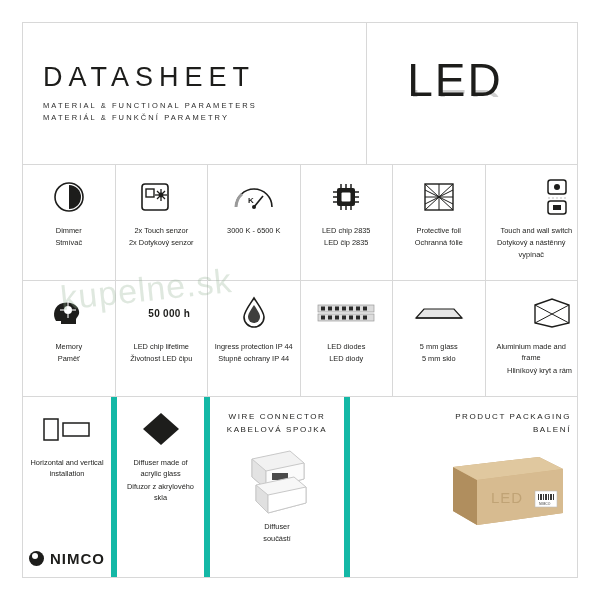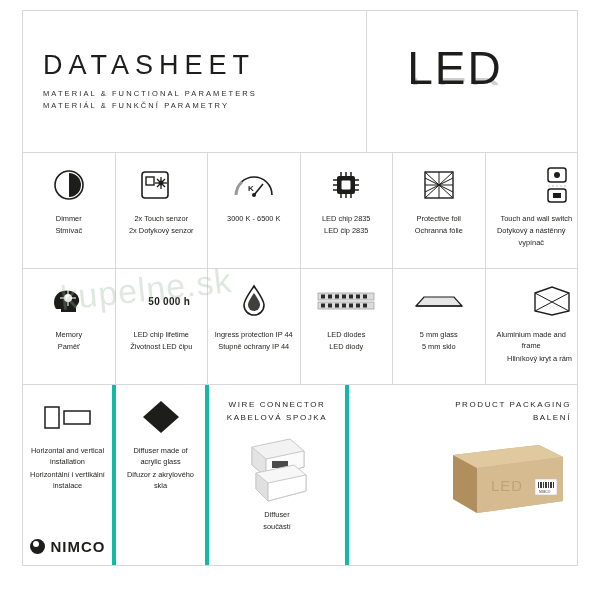--- a/index.html
+++ b/index.html
@@ -6,21 +6,21 @@
   body{
     width:600px;height:600px;
     background:#ffffff;
     font-family:"Liberation Sans", sans-serif;
     color:#1d1d1b;
     overflow:hidden;
     position:relative;
   }
   .sheet{
     position:absolute;
-    left:22px;top:10px;
+    left:22px;top:22px;
     width:556px;height:556px;
     border:1px solid #d8d8d8;
     box-sizing:border-box;
     background:#fff;
     display:flex;
     flex-direction:column;
   }
   
   .header{
     height:142px;
@@ -109,21 +109,21 @@
     color:#1d1d1b;
   }
   .cap.second{margin-top:1px;}
   
   .bottom{
     flex:1 1 auto;
     display:flex;
     box-sizing:border-box;
   }
   .b-cell{
-    border-right:4px solid #14b8a6;
+    border-right:6px solid #14b8a6;
     box-sizing:border-box;
     display:flex;
     flex-direction:column;
     align-items:center;
     text-align:center;
     padding:10px 6px 6px;
   }
   .b-cell:last-child{border-right:none;align-items:flex-end;}
   .b1{flex:0 0 93px;text-align:center;}
   .b2{flex:0 0 93px;}
@@ -392,21 +392,20 @@
   <div class="bottom">
 
     <div class="b-cell b1">
       <div class="icon-box">
         <svg width="52" height="30" viewBox="0 0 52 30">
           <rect x="3" y="5" width="14" height="21" fill="none" stroke="#1d1d1b" stroke-width="1.5"></rect>
           <rect x="22" y="9" width="26" height="13" fill="none" stroke="#1d1d1b" stroke-width="1.5"></rect>
         </svg>
       </div>
       <div class="cap">Horizontal and vertical installation</div>
-      <div class="cap second">Horizontální i vertikální instalace</div>
       <div class="logo-row">
         <div class="logo-mark"></div>
         <div class="logo-text">NIMCO</div>
       </div>
     </div>
 
     <div class="b-cell b2">
       <div class="icon-box">
         <svg width="44" height="40" viewBox="0 0 44 40">
           <path d="M22 4 L40 20 L22 36 L4 20 Z" fill="#1d1d1b"></path>

